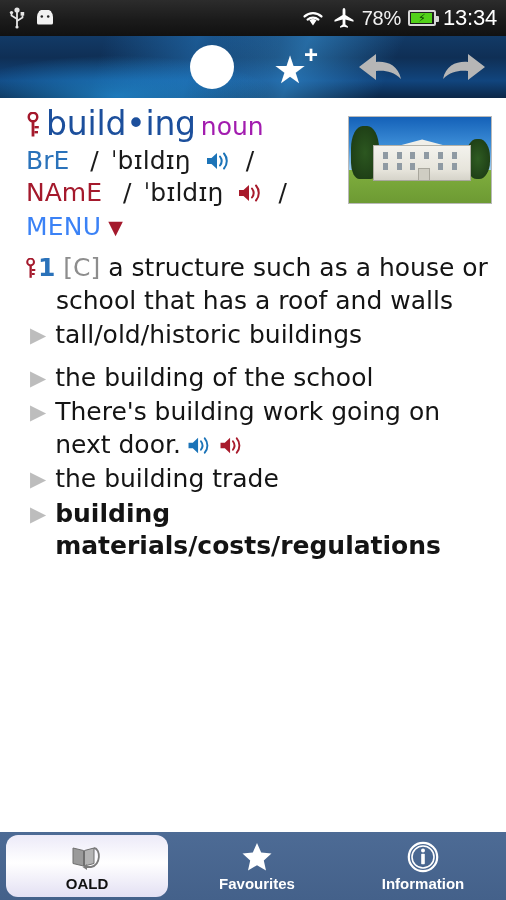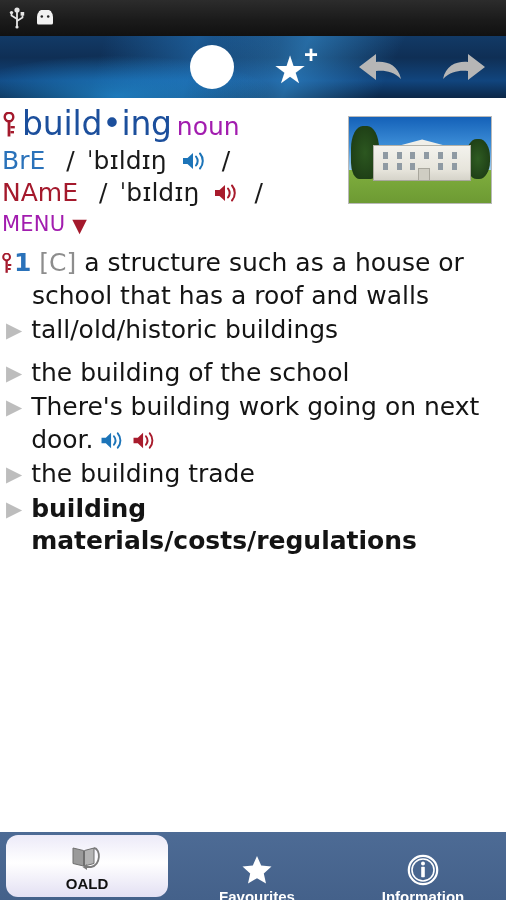--- a/index.html
+++ b/index.html
@@ -74,21 +74,21 @@
   .star-plus {
     position: absolute; right: 1px; top: -2px; font-size: 24px; color: #ffffff;
     font-family: "Liberation Sans", sans-serif; font-weight: bold; line-height: 1;
   }
   .arrow-svg { width: 48px; height: 36px; }
 
   
   .content {
     position: absolute; top: 98px; left: 0; right: 0; bottom: 68px;
     background: #ffffff;
-    padding: 6px 6px 0 0;
+    padding: 6px 6px 0 24px;
     overflow: hidden;
   }
   .entry-pic {
     float: right;
     width: 144px; height: 88px;
     margin: 12px 8px 6px 8px;
     border: 1px solid #b9b9b9;
     position: relative; overflow: hidden;
     background: linear-gradient(to bottom, #1d6fc4 0%, #56a8e8 42%, #b9dcf4 58%, #6ea23c 60%, #8cc04a 100%);
   }
@@ -131,21 +131,21 @@
   .lbl-bre { color: #2a72ba; margin-right: 9px; }
   .lbl-name { color: #a4192c; margin-right: 9px; }
   .ipa { font-family: "DejaVu Sans", sans-serif; }
   .spk { width: 27px; height: 22px; margin: 0 2px; vertical-align: middle; }
 
   .menu-line {
     display: flex; align-items: center; gap: 7px;
     margin-top: 5px; padding-left: 2px;
   }
   .menu-text {
-    font-size: 21px; color: #a21caf; font-family: "DejaVu Sans", sans-serif; letter-spacing: 0.2px;
+    font-size: 25px; color: #3b82f6; font-family: "DejaVu Sans", sans-serif; letter-spacing: 0.2px;
   }
   .menu-caret { color: #a4192c; font-size: 19px; line-height: 1; transform: translateY(1px); }
 
   .sense { margin-top: 10px; padding-left: 2px; }
   .sense-body {
     font-size: 25px; line-height: 1.32; color: #141414;
     font-family: "DejaVu Sans", sans-serif;
     text-indent: -1px; padding-left: 30px;
   }
   .sense-key { width: 12px; height: 21px; vertical-align: -3px; margin-right: 1px; margin-left: -30px; }
@@ -163,21 +163,21 @@
   }
   .ex-text { flex: 1; }
   .ex-text.bold { font-weight: bold; }
   .inline-spk { display: inline-block; width: 27px; height: 21px; vertical-align: -3px; margin-left: 5px; }
 
   
   .bottomnav {
     position: absolute; left: 0; bottom: 0; width: 506px; height: 68px;
     background: linear-gradient(to bottom, #4d6b95 0%, #44618a 100%);
     border-top: 1px solid #3b5madam;
-    display: flex; 
+    display: flex; align-items: center;
   }
   .navtab {
     flex: 1; height: 62px; margin: 16px 2px;
     display: flex; flex-direction: column; align-items: center; justify-content: center;
     gap: 2px;
   }
   .navtab.active {
     background: linear-gradient(to bottom, #eceaf8 0%, #ffffff 45%, #e3e0f3 100%);
     border-radius: 12px;
     margin: 3px 6px;
@@ -202,20 +202,36 @@
       <circle cx="2.5" cy="5.6" r="1.7" fill="#e6e6e6"></circle>
       <path d="M8 14 L13.5 10.5 L13.5 8.2" stroke="#e6e6e6" stroke-width="1.7" fill="none"></path>
       <rect x="11.6" y="5" width="3.6" height="3.6" fill="#e6e6e6"></rect>
     </svg>
     <svg class="icon-android" width="22" height="16" viewBox="0 0 22 16">
       <path d="M3 7 A8 8 0 0 1 19 7 L19 13 A1.6 1.6 0 0 1 17.4 14.6 L4.6 14.6 A1.6 1.6 0 0 1 3 13 Z" fill="#f2f2f2"></path>
       <circle cx="7.8" cy="6.4" r="1.25" fill="#222"></circle>
       <circle cx="14.2" cy="6.4" r="1.25" fill="#222"></circle>
       <path d="M5.5 1.2 L7 3.4 M16.5 1.2 L15 3.4" stroke="#f2f2f2" stroke-width="1.2"></path>
     </svg>
+  </div>
+  <div class="sb-right">
+    <svg width="26" height="20" viewBox="0 0 26 20">
+      <path d="M13 17.5 L9.4 12.2 A6.6 6.6 0 0 1 16.6 12.2 Z" fill="#ffffff"></path>
+      <path d="M4.6 8.4 A12.5 12.5 0 0 1 21.4 8.4" stroke="#ffffff" stroke-width="2.4" fill="none" stroke-linecap="round"></path>
+      <path d="M7.6 11.6 A8.4 8.4 0 0 1 18.4 11.6" stroke="#ffffff" stroke-width="2.2" fill="none" stroke-linecap="round"></path>
+    </svg>
+    <svg width="22" height="22" viewBox="0 0 22 22">
+      <path d="M11 1 C12 1 12.4 2 12.4 3.4 L12.4 8 L20.5 13 L20.5 14.8 L12.4 12.4 L12.4 17.5 L15 19.4 L15 20.8 L11 19.8 L7 20.8 L7 19.4 L9.6 17.5 L9.6 12.4 L1.5 14.8 L1.5 13 L9.6 8 L9.6 3.4 C9.6 2 10 1 11 1 Z" fill="#ffffff"></path>
+    </svg>
+    <span class="sb-pct">78%</span>
+    <div class="battery">
+      <div class="battery-fill"></div>
+      <span class="battery-bolt">⚡</span>
+    </div>
+    <span class="sb-clock">13:34</span>
   </div>
 </div>
 
 <div class="toolbar">
   <div class="tb-btns">
     <div class="tb-btn">
       <div class="tb-circle"></div>
     </div>
     <div class="tb-btn">
       <div class="tb-star">

